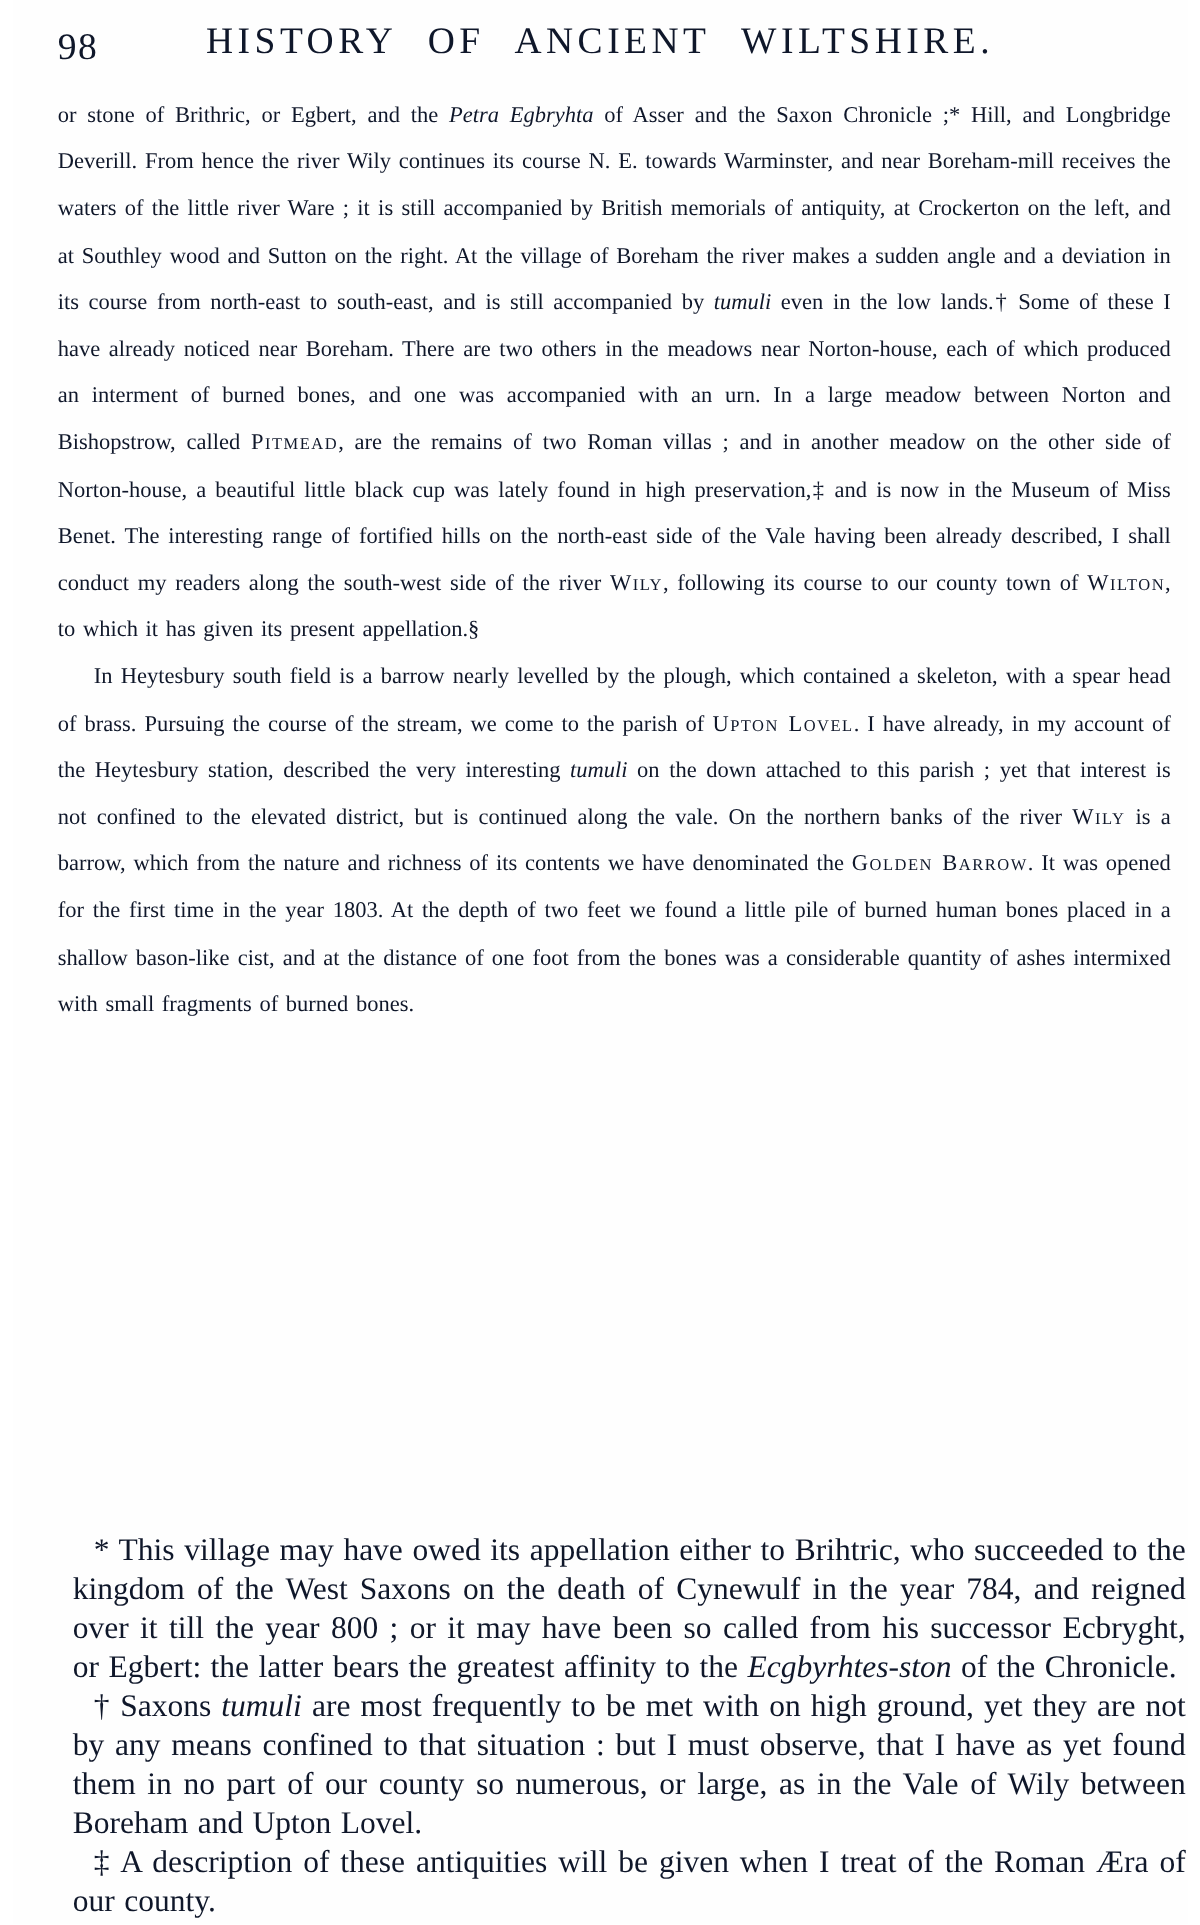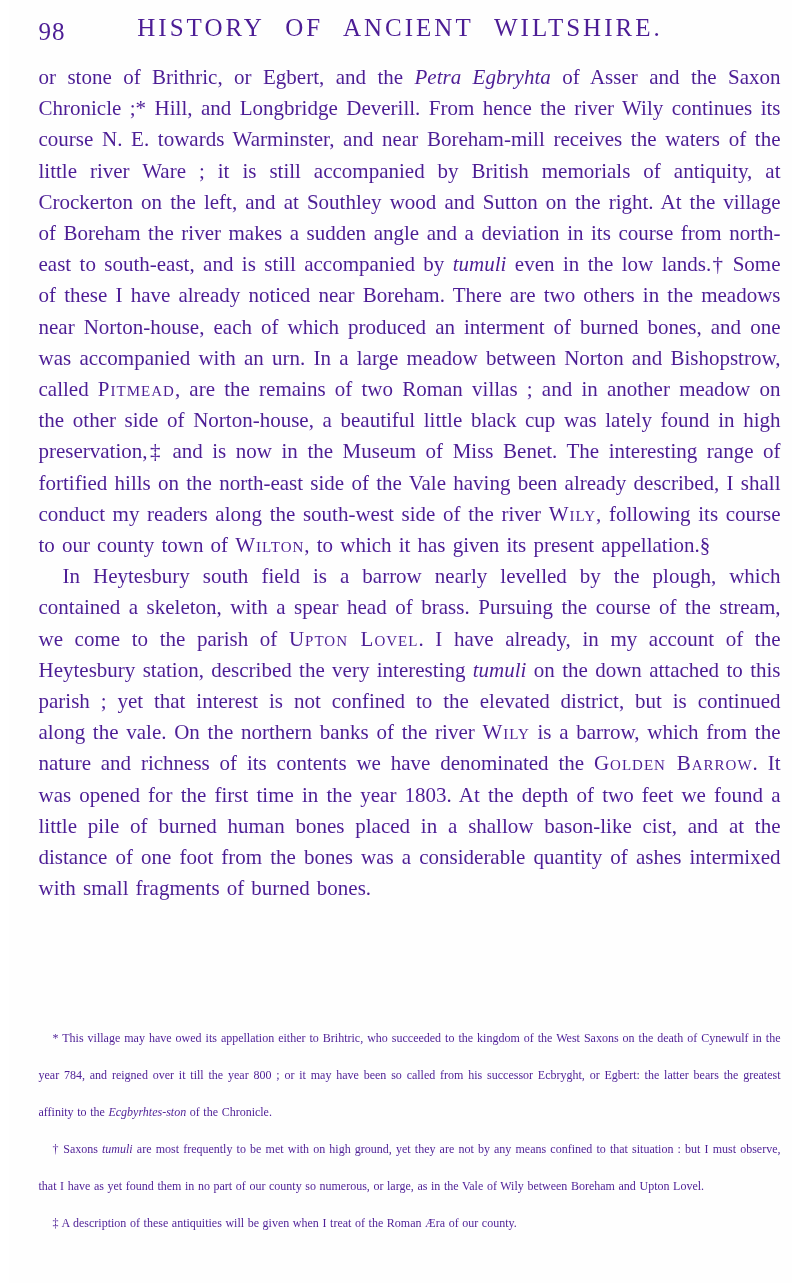--- a/index.html
+++ b/index.html
@@ -5,21 +5,21 @@
   html, body {
     margin: 0;
     padding: 0;
     background: #ffffff;
   }
   .page {
     position: relative;
     width: 783px;
     height: 1283px;
     background: #fefefe;
-    color: #4c1d95;
+    color: #0f172a;
     font-family: "Liberation Serif", "DejaVu Serif", serif;
     overflow: hidden;
     margin: 0 auto;
   }
   .header {
     position: absolute;
     top: 14px;
     left: 0;
     right: 0;
     text-align: center;
@@ -36,34 +36,34 @@
     display: inline-block;
     font-size: 25px;
     letter-spacing: 3px;
     word-spacing: 12px;
   }
   .body-text {
     position: absolute;
     top: 62px;
     left: 30px;
     width: 742px;
-    font-size: 21px;
+    font-size: 15px;
     line-height: 31.2px;
     text-align: justify;
     word-spacing: 0.09em;
   }
   .para { margin: 0; }
   .para.indent { text-indent: 24px; }
   .footnotes {
     position: absolute;
     top: 1020px;
-    left: 30px;
+    left: 40px;
     width: 742px;
-    font-size: 12px;
-    line-height: 37px;
+    font-size: 21px;
+    line-height: 26px;
     text-align: justify;
     word-spacing: 0.05em;
   }
   .fn { margin: 0; text-indent: 14px; }
   .seg-normal { font-style: normal; }
   .seg-italic { font-style: italic; }
   .seg-smallcaps {
     font-variant: small-caps;
     letter-spacing: 1px;
   }

